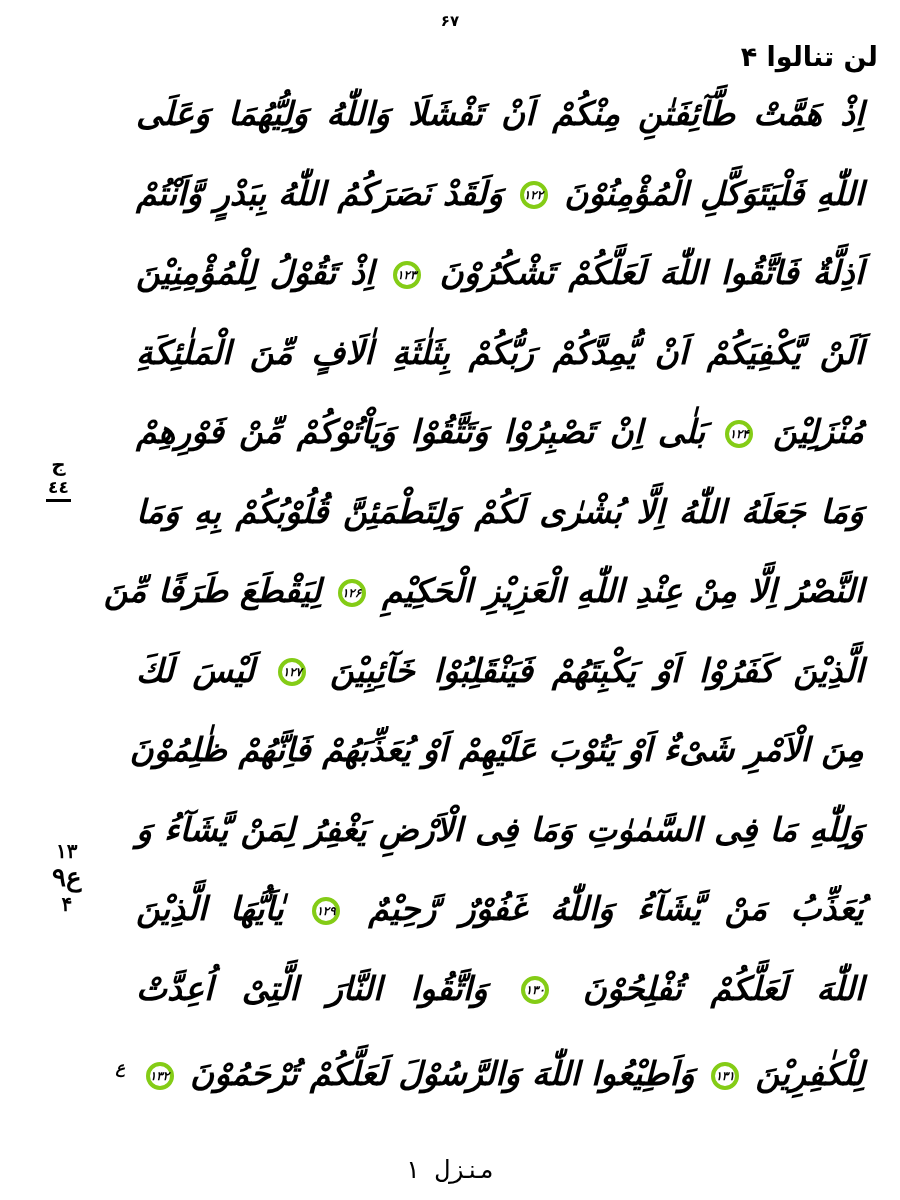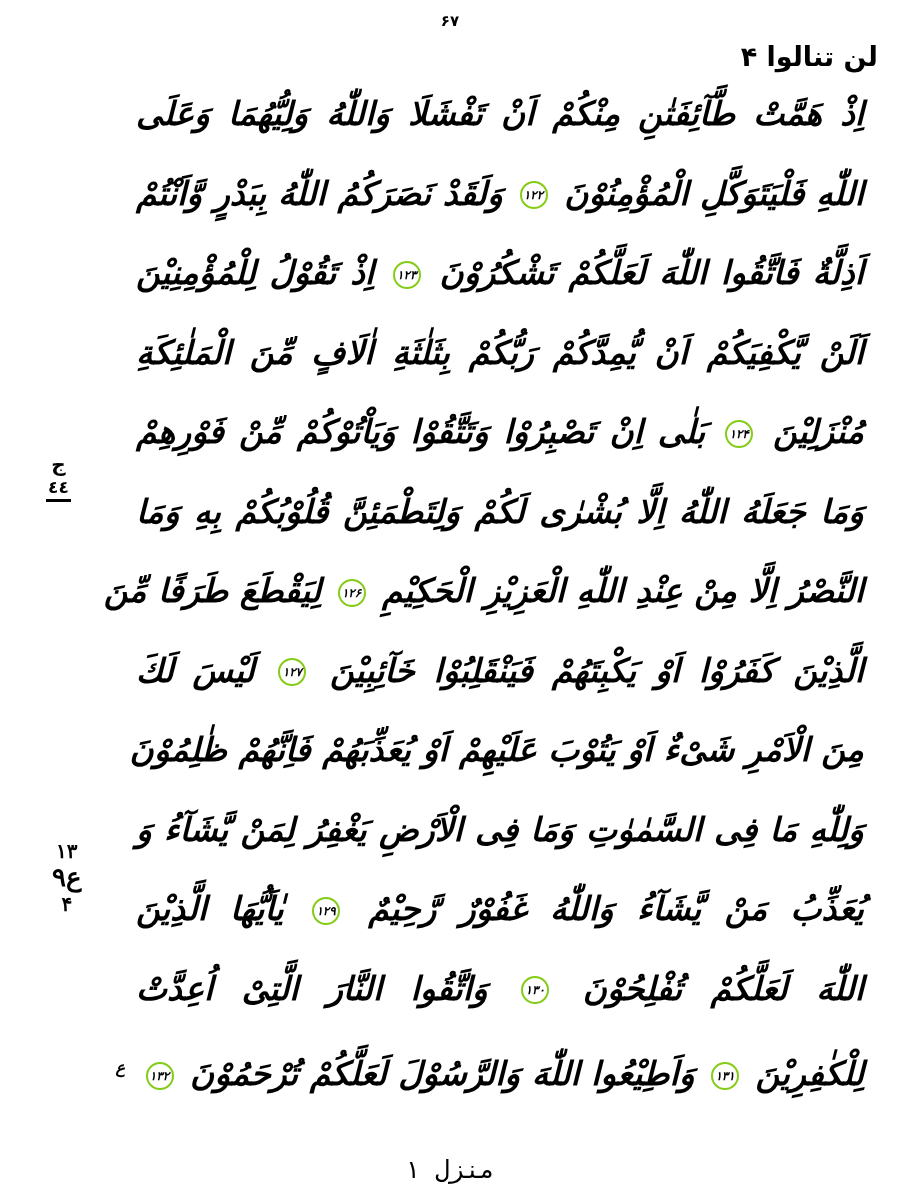--- a/index.html
+++ b/index.html
@@ -27,21 +27,21 @@
     font-size:33px; font-weight:bold;
     line-height:68.9px; height:68.9px;
     text-align:justify; text-align-last:justify;
     white-space:nowrap;
     overflow:visible;
   }
   .txt { letter-spacing:0; }
   .ayah {
     display:inline-flex; align-items:center; justify-content:center;
     width:28px; height:28px;
-    border:2px solid #84cc16; border-radius:50%;
+    border:4px solid #84cc16; border-radius:50%;
     font-size:12px; font-weight:bold; line-height:1;
     vertical-align:middle; margin:0 5px;
     direction:rtl; flex:0 0 auto;
   }
   .ruku-end {
     font-size:16px; font-weight:bold; vertical-align:super; margin:0 4px;
   }
 
   
   .margin-marker {

